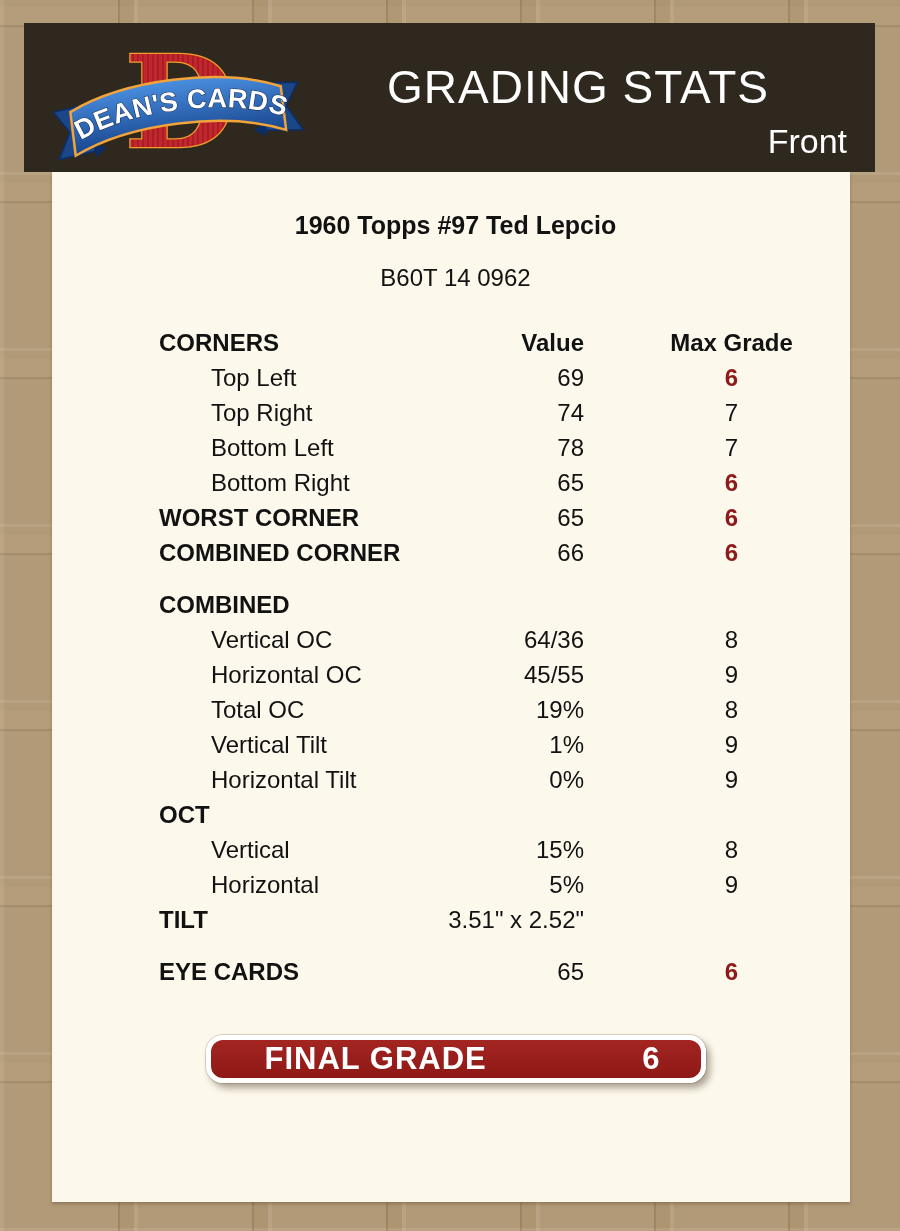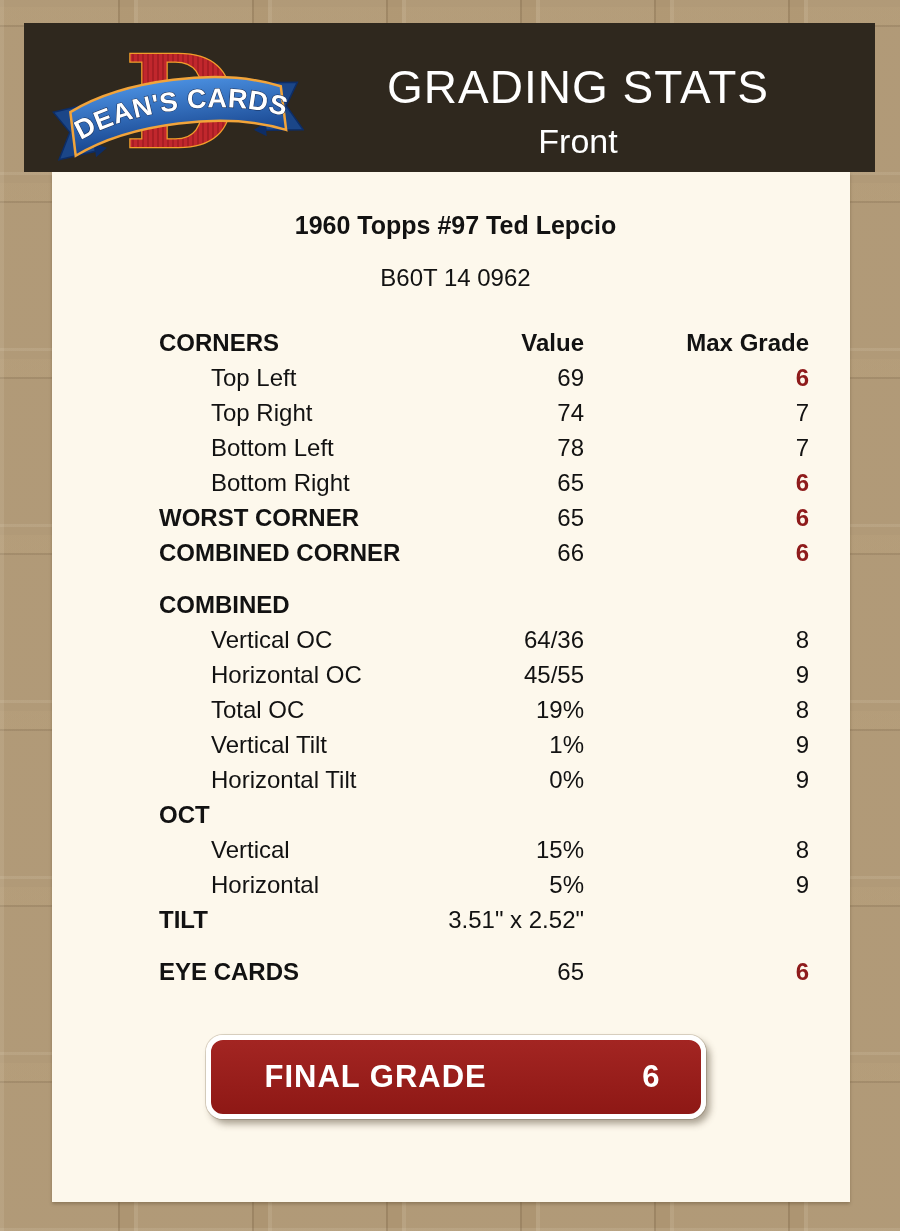--- a/index.html
+++ b/index.html
@@ -22,47 +22,47 @@
   .stage{position:relative;width:900px;height:1231px;}
 
   
   .header-bar{
     position:absolute;left:24px;top:23px;width:851px;height:149px;
     background:var(--header-bar);
   }
   .logo{position:absolute;left:28px;top:4px;width:252px;height:144px;}
   .header-text{margin:0 28px 0 285px;text-align:center;padding-top:38px;color:#ffffff;}
   .header-title{font-size:46px;line-height:52px;letter-spacing:1px;font-weight:400;}
-  .header-subtitle{font-size:34px;line-height:40px;margin-top:8px;font-weight:400;}
+  .header-subtitle{font-size:34px;line-height:40px;margin-top:8px;font-weight:400;text-align:right;}
 
   
   .panel{
     position:absolute;left:52px;top:172px;width:798px;height:1030px;
     background:var(--panel-cream);
     box-shadow:0 2px 3px rgba(80,62,38,0.35);
     padding-left:9px;
   }
   .card-title{margin-top:38px;text-align:center;font-size:25px;font-weight:bold;color:var(--text-black);line-height:30px;}
   .card-code{margin-top:24px;text-align:center;font-size:24px;color:var(--text-black);line-height:28px;}
 
   
   .gtable{width:650px;margin:33px 0 0 98px;}
   .row{position:relative;height:35px;font-size:24px;line-height:35px;color:var(--text-black);}
   .row.gap{margin-bottom:17px;}
   .c-label{display:block;white-space:nowrap;}
   .row.indent .c-label{padding-left:52px;}
   .row.bold .c-label{font-weight:bold;}
   .row.head span{font-weight:bold;}
   .c-value{position:absolute;right:225px;top:0;white-space:nowrap;text-align:right;}
-  .c-grade{position:absolute;left:495px;width:155px;top:0;text-align:right;}
+  .c-grade{position:absolute;left:495px;width:155px;top:0;text-align:center;}
   .c-grade.red{color:var(--grade-red);font-weight:bold;}
 
   
   .final-grade{
-    width:500px;height:84px;margin:46px auto 0;
+    width:500px;height:48px;margin:46px auto 0;
     background:linear-gradient(#a32522,#8e1815);
     border:5px solid #ffffff;border-radius:17px;
     box-shadow:4px 5px 7px rgba(70,58,38,0.45), 0 0 0 1px rgba(120,100,70,0.25);
     display:flex;align-items:center;justify-content:space-between;
     padding:0 40px 0 54px;
     color:#ffffff;font-size:31px;font-weight:bold;letter-spacing:1px;
     cursor:pointer;
   }
 
   svg text{user-select:none;}

